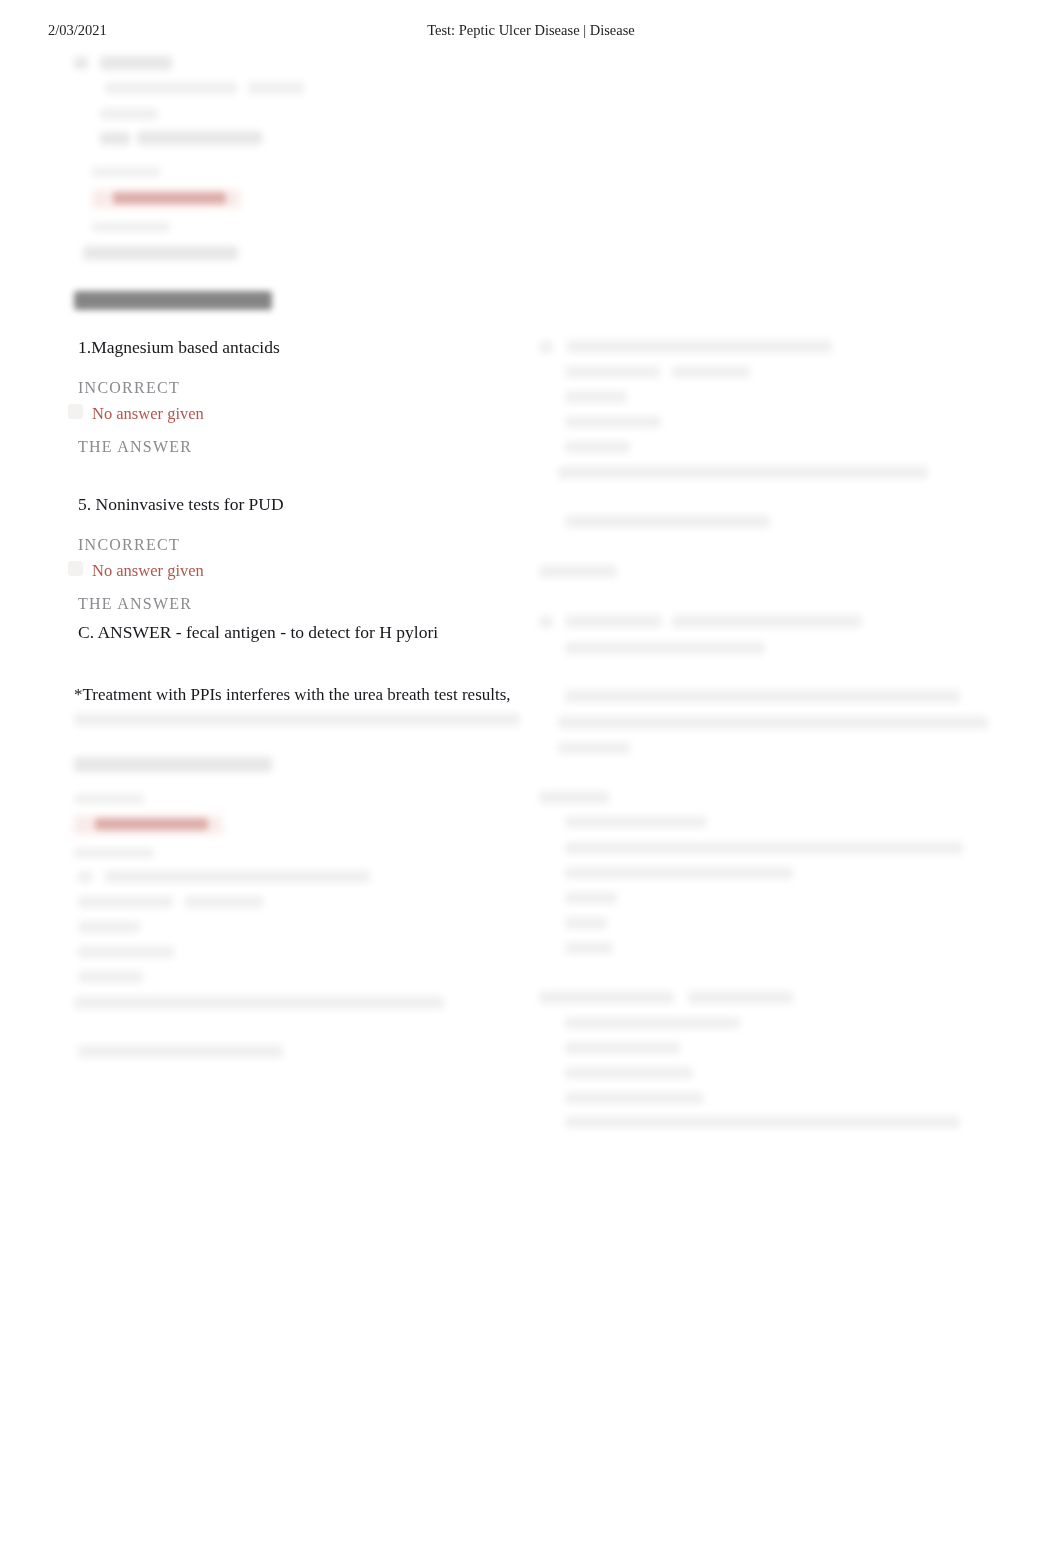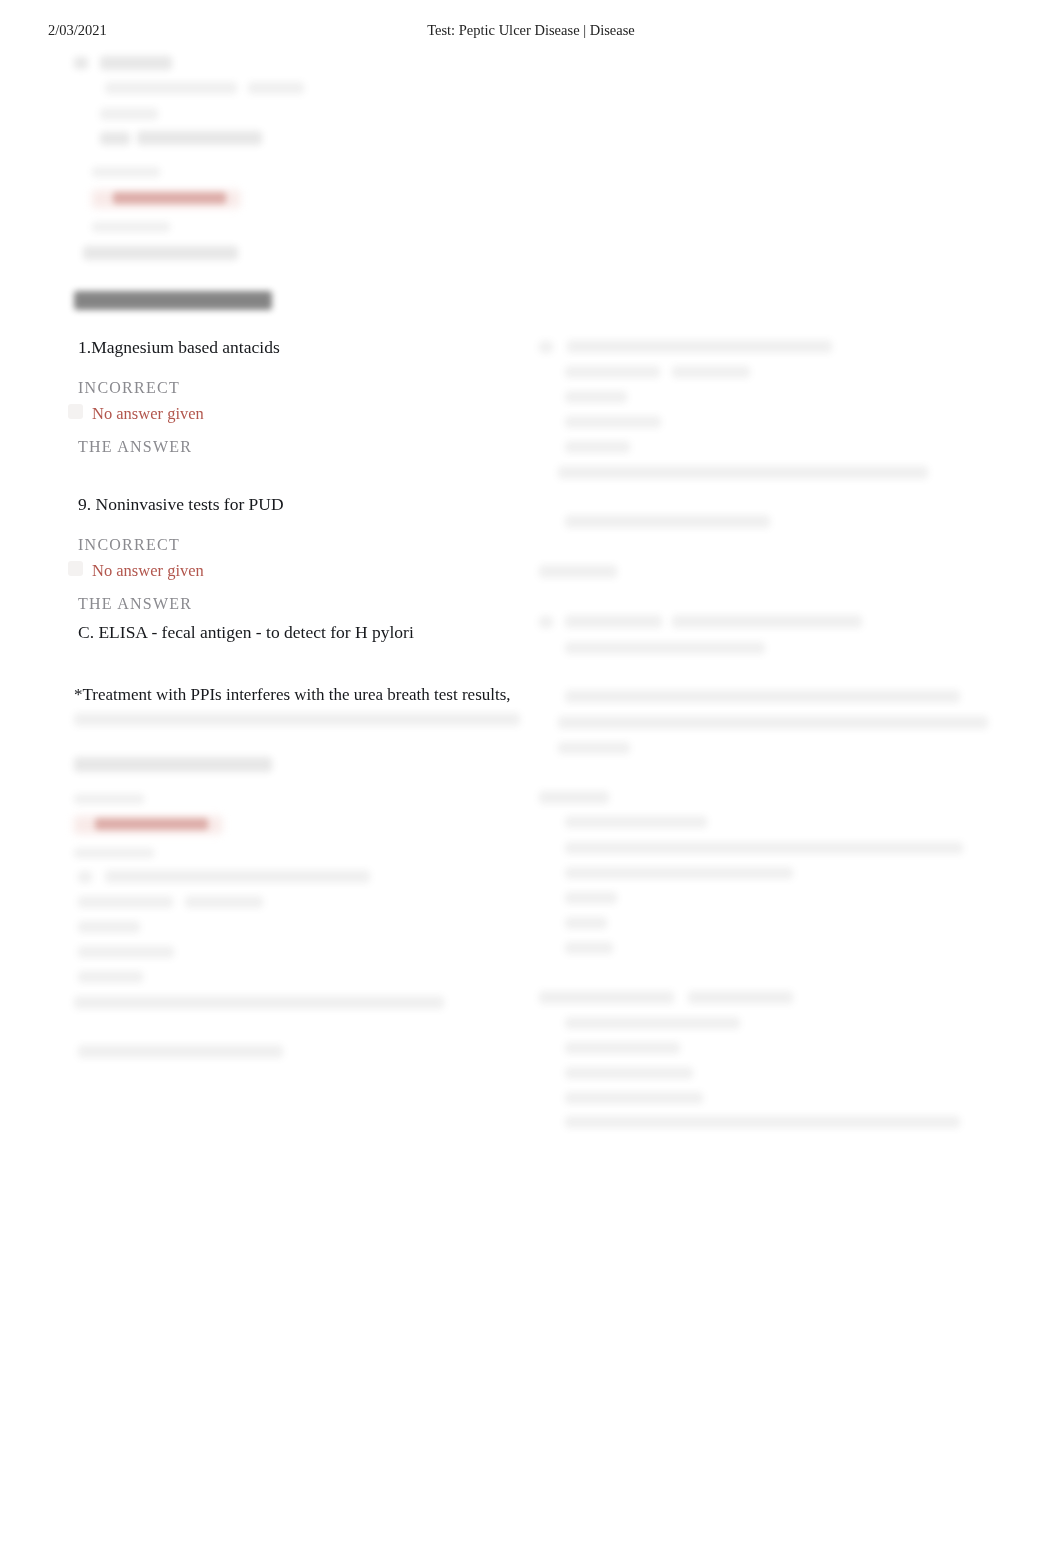--- a/index.html
+++ b/index.html
@@ -148,28 +148,28 @@
     <div class="q-prompt">1.Magnesium based antacids</div>
     <div class="q-status" style="margin-top:20px;">INCORRECT</div>
     <div class="q-answer-row" style="margin-top:7px; margin-left:-10px;">
       <span class="answer-swatch"></span>
       <span class="q-noanswer">No answer given</span>
     </div>
     <div class="q-status" style="margin-top:14px;">THE ANSWER</div>
   </div>
 
   <div class="q-block" style="top:493px;">
-    <div class="q-prompt">9. Noninvasive tests for PUD</div>
+    <div class="q-prompt">5. Noninvasive tests for PUD</div>
     <div class="q-status" style="margin-top:20px;">INCORRECT</div>
     <div class="q-answer-row" style="margin-top:7px; margin-left:-10px;">
       <span class="answer-swatch"></span>
       <span class="q-noanswer">No answer given</span>
     </div>
     <div class="q-status" style="margin-top:14px;">THE ANSWER</div>
-    <div class="q-correct" style="margin-top:7px;">C. ELISA - fecal antigen - to detect for H pylori</div>
+    <div class="q-correct" style="margin-top:7px;">C. ANSWER - fecal antigen - to detect for H pylori</div>
   </div>
 
   <div class="note-line" style="top:684px;">*Treatment with PPIs interferes with the urea breath test results,</div>
 </div>
 
 <div>
   <div class="blurline vfaint" style="left:74px;  top:713px; width:446px; height:13px;"></div>
 
   <div class="blurline faint" style="left:74px;  top:757px; width:198px; height:15px;"></div>
 

